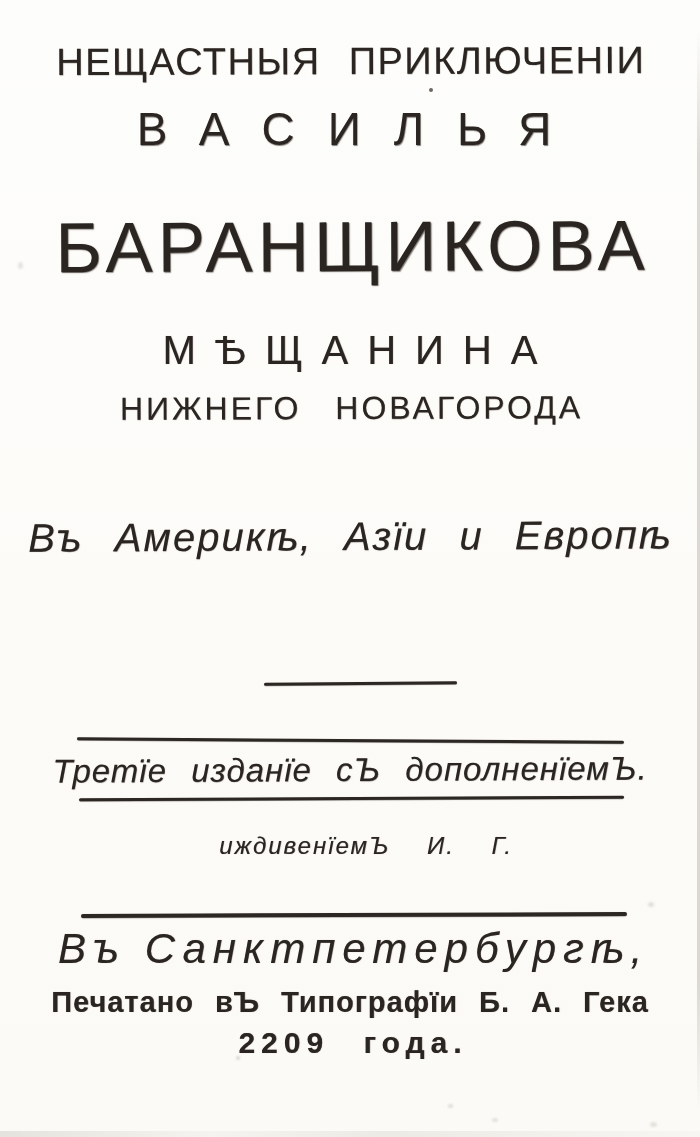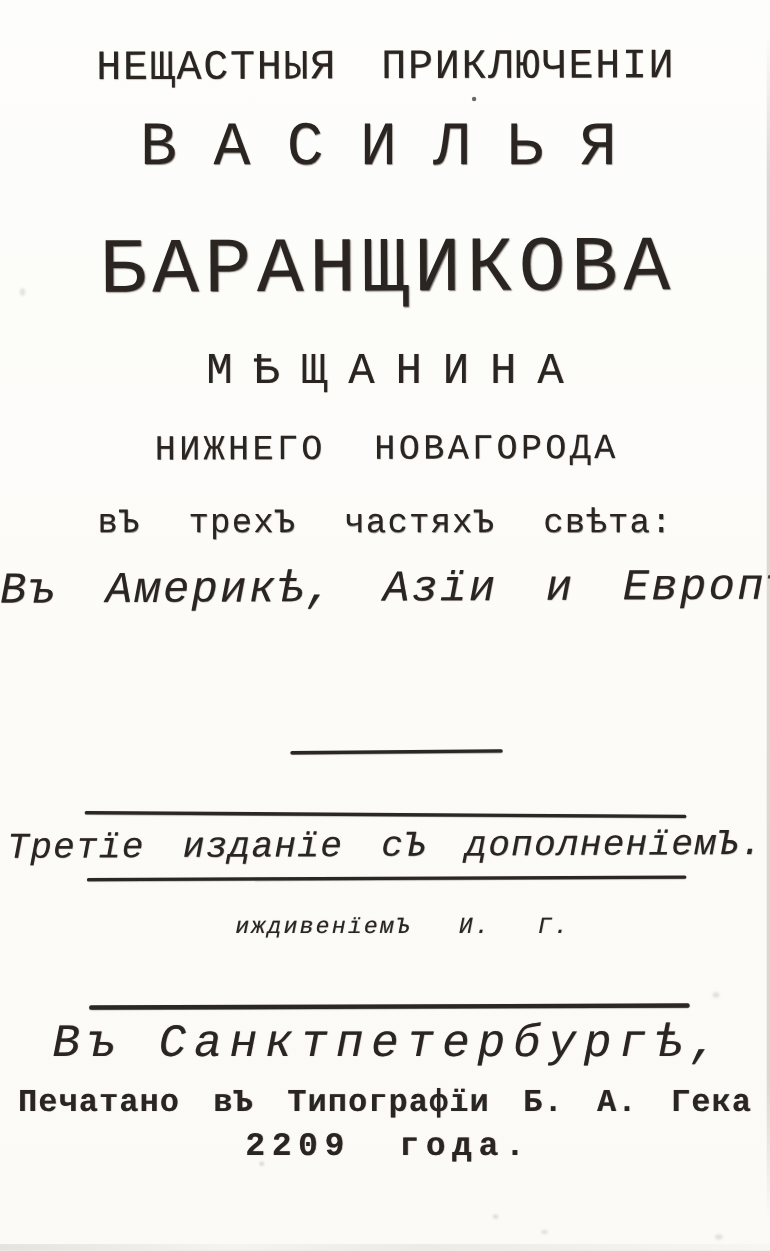--- a/index.html
+++ b/index.html
@@ -8,56 +8,56 @@
     background: #e8e6e1;
   }
   .page {
     position: relative;
     width: 700px;
     height: 1137px;
     margin: 0 auto;
     background:
       linear-gradient(180deg, #fdfdfb 0%, #fcfbf8 55%, #fbfaf6 100%);
     overflow: hidden;
-    font-family: Liberation Mono, monospace;
+    font-family: Liberation Sans, sans-serif;
     color: #2b2521;
   }
   .line {
     position: absolute;
     left: 0;
     right: 0;
     text-align: center;
     white-space: nowrap;
     text-shadow: 0.4px 0.4px 0.7px rgba(46, 39, 33, 0.55);
   }
   .series-title {
     top: 40px;
     font-size: 38px;
     letter-spacing: 1.5px;
     word-spacing: 16px;
     padding-left: 1.5px;
     transform: rotate(-0.2deg);
   }
   .given-name {
     top: 102px;
-    font-size: 56px;
+    font-size: 46px;
     letter-spacing: 33px;
     padding-left: 21px;
     text-shadow: 0.6px 0.6px 1px rgba(46, 39, 33, 0.6);
   }
   .surname {
     top: 206px;
     font-size: 71px;
     letter-spacing: 5px;
     padding-left: 5px;
     text-shadow: 0.8px 0.8px 1.2px rgba(46, 39, 33, 0.65);
     transform: rotate(-0.25deg);
   }
   .rank {
-    top: 316px;
+    top: 328px;
     font-size: 40px;
     letter-spacing: 19px;
     padding-left: 19px;
   }
   .city-line {
     top: 390px;
     font-size: 32px;
     letter-spacing: 3px;
     word-spacing: 22px;
     padding-left: 3px;
@@ -113,21 +113,21 @@
   }
   .rule-b {
     top: 797px;
     left: 79px;
     width: 545px;
     height: 3px;
     transform: rotate(-0.25deg);
   }
   .funding-line {
     top: 832px;
-    font-size: 21px;
+    font-size: 24px;
     font-style: italic;
     letter-spacing: 2px;
     word-spacing: 28px;
     margin-left: 32px;
   }
   .rule-c {
     top: 913px;
     left: 81px;
     width: 546px;
     height: 3.5px;
@@ -212,21 +212,20 @@
   <div class="ink-dot"></div>
 
   <div class="line given-name">ВАСИЛЬЯ</div>
 
   <div class="line surname">БАРАНЩИКОВА</div>
 
   <div class="line rank">МѢЩАНИНА</div>
 
   <div class="line city-line">НИЖНЕГО НОВАГОРОДА</div>
 
-  <div class="line scope-line">вЪ трехЪ частяхЪ свѣта:</div>
 
   <div class="line continents-line">Въ Америкѣ, Азїи и Европѣ</div>
 
 
   <div class="rule rule-short"></div>
 
   <div class="rule rule-a"></div>
 
   <div class="line edition-line">Третїе изданїе сЪ дополненїемЪ.</div>
 

